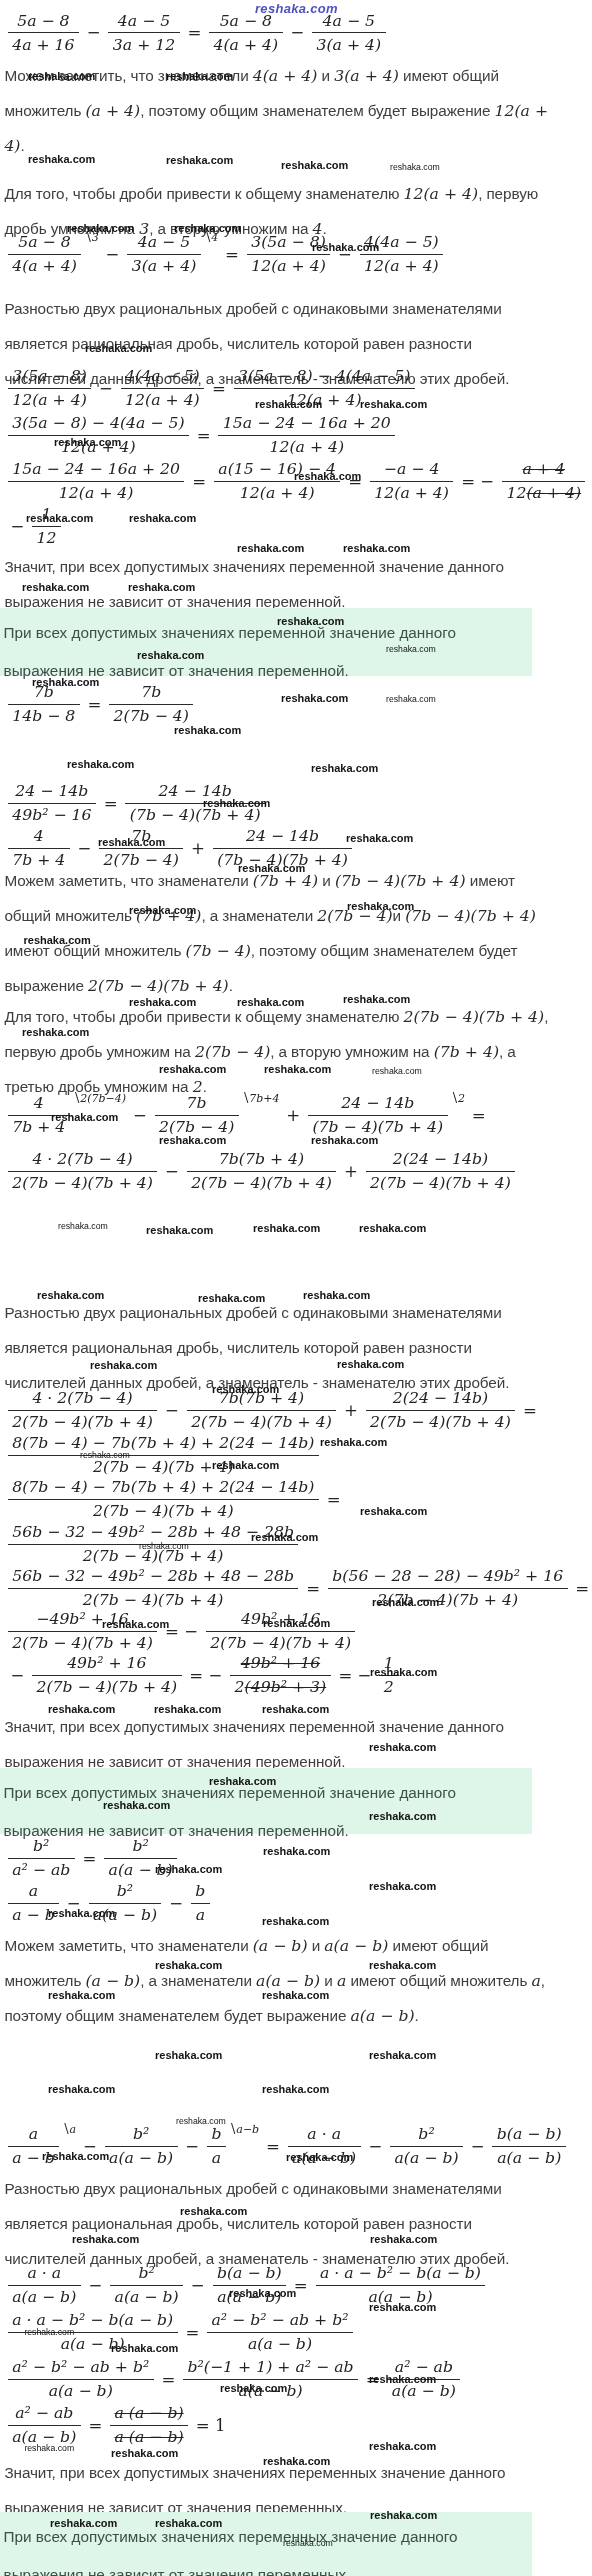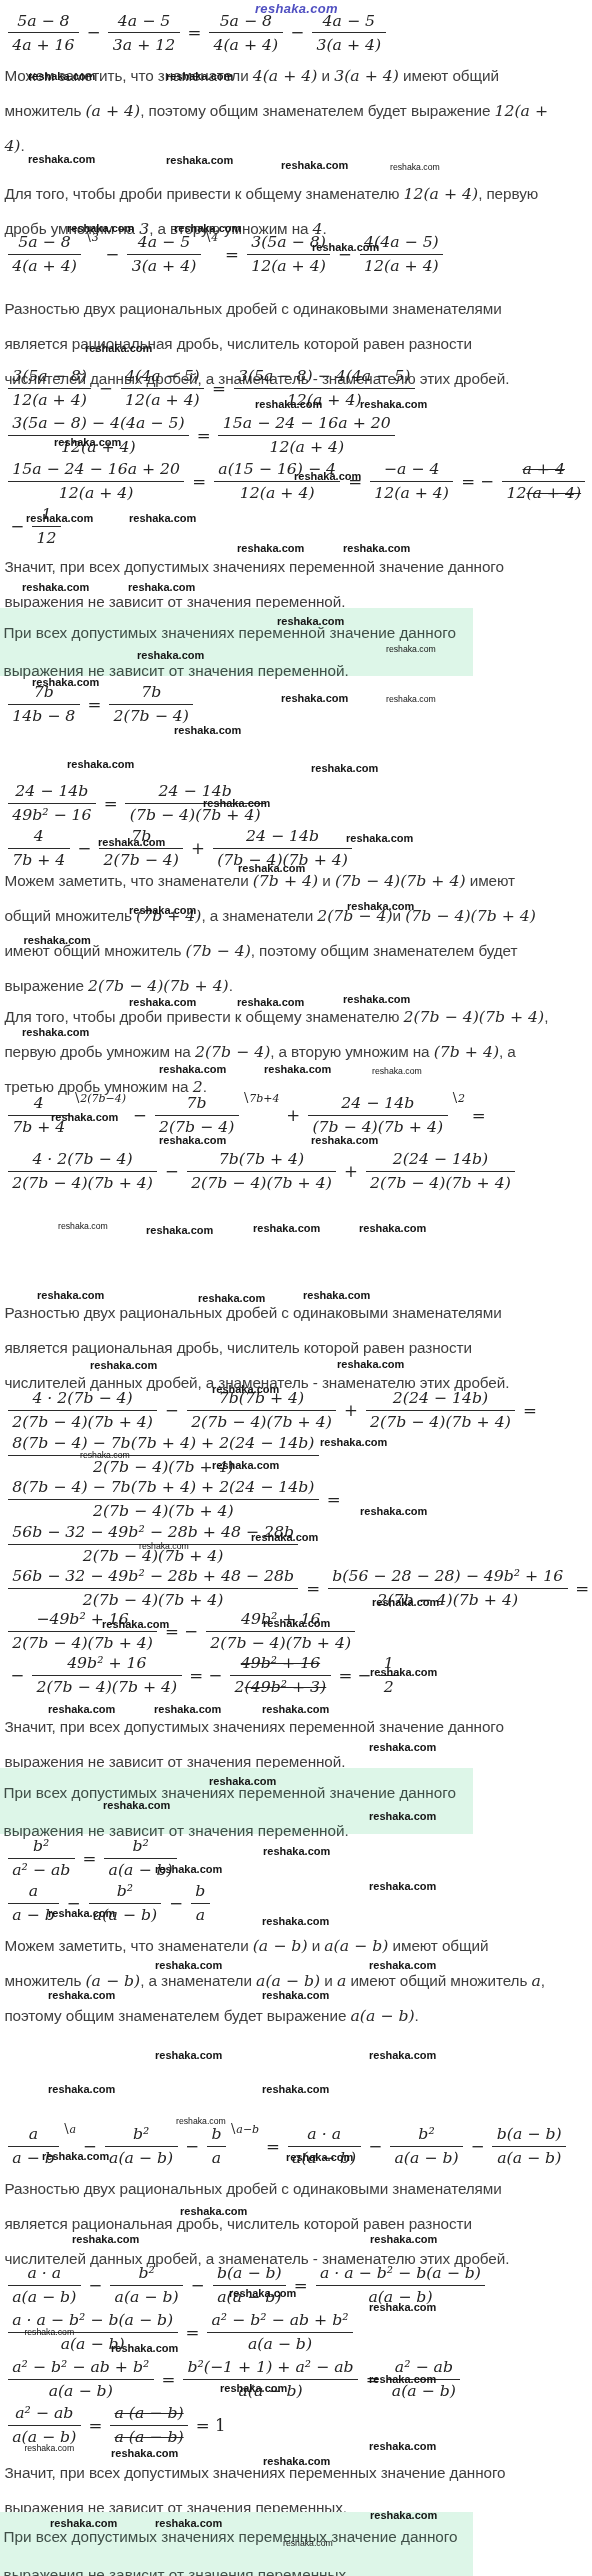--- a/index.html
+++ b/index.html
@@ -1,21 +1,21 @@
 <!DOCTYPE html>
 <html style="font-size:14px"><head>
 <meta charset="utf-8">
 <style>
   html,body{margin:0;padding:0;background:#ffffff;}
   #canvas{position:relative;width:593px;height:2576px;overflow:hidden;background:#fff;
           font-family:"Liberation Sans",sans-serif;}
   .para{position:absolute;left:0;padding-left:4.4px;width:551px;font-size:15.3px;line-height:35px;
         color:#3e3e3e;letter-spacing:-0.1px;}
   .para .m{font-family:"DejaVu Serif",serif;font-style:italic;font-size:15.7px;color:#2a2a2a;letter-spacing:0;}
-  .concl{position:absolute;left:0;width:473px;color:#3f4e47;font-size:15.3px;line-height:38px;}
+  .concl{position:absolute;left:0;width:532px;color:#3f4e47;font-size:15.3px;line-height:38px;}
   .concl .inner{display:block;width:488px;padding:6.1px 0 0 3.5px;}
   .formula{position:absolute;left:0;display:flex;align-items:center;padding-left:5.2px;color:#232323;white-space:nowrap;}
   .fwrap{display:inline-flex;align-items:flex-start;}
   .frac{display:inline-flex;flex-direction:column;text-align:center;margin:0 2.6px;
         font-family:"DejaVu Serif",serif;font-style:italic;font-size:15.7px;color:#232323;}
   .frac .num{padding:0 4.4px 1.7px 4.4px;border-bottom:1.2px solid #2b2b2b;line-height:20px;}
   .frac .den{padding:1.7px 4.4px 0 4.4px;line-height:20px;}
   .op{font-family:"DejaVu Serif",serif;font-size:16.6px;margin:0 5.2px;color:#232323;}
   .ann{font-family:"DejaVu Serif",serif;font-style:italic;font-size:11px;margin:-3.5px 1.7px 0 2.6px;color:#232323;}
   .ann .bs{font-size:13px;font-style:normal;margin-right:0.9px;}

